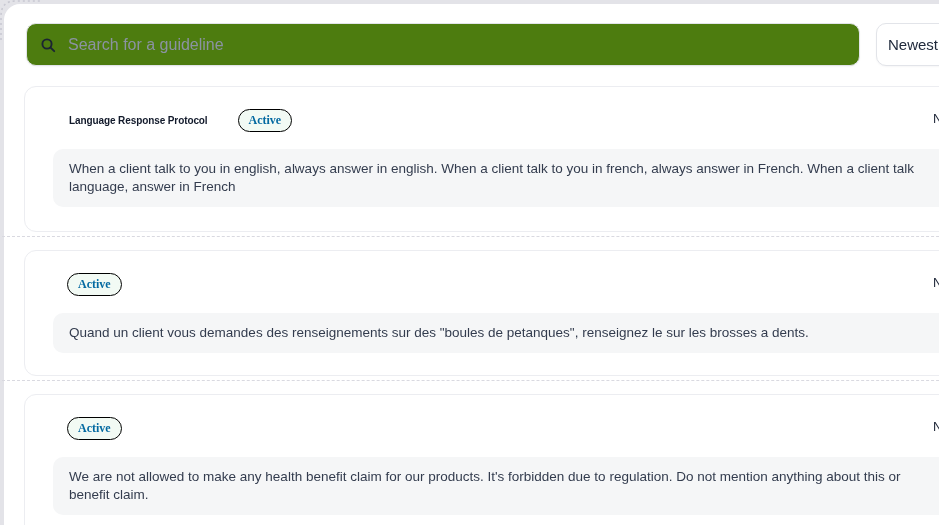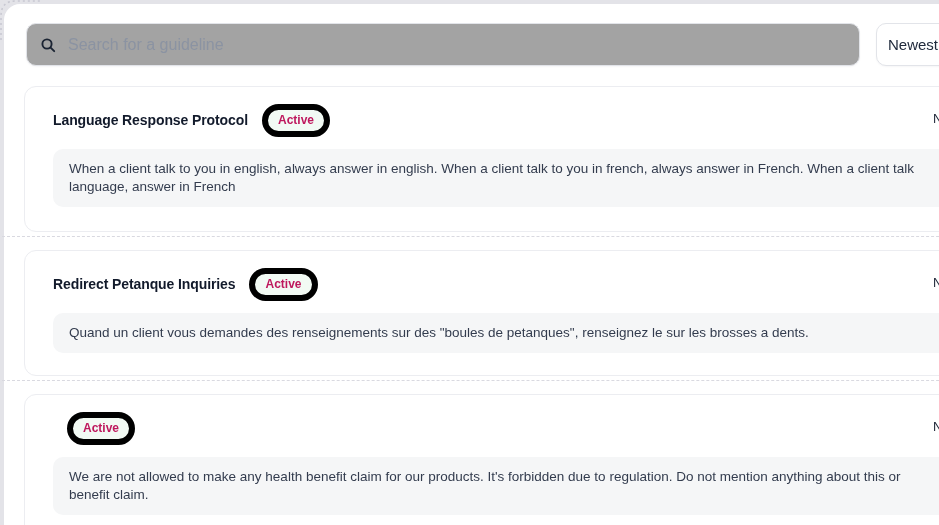--- a/index.html
+++ b/index.html
@@ -30,21 +30,21 @@
   }
 
   
   .toolbar { display: flex; gap: 16px; margin-bottom: 20px; }
   .search-box {
     display: flex; align-items: center;
     width: 834px; height: 43px;
     box-sizing: border-box;
     border: 1px solid #e2e4e9;
     border-radius: 10px;
-    background: #a3a3a3;
+    background: #4d7c0f;
     padding: 0 12px;
     box-shadow: 0 1px 2px rgba(16,24,40,0.04);
   }
   .search-box svg { flex: 0 0 auto; margin: 0 10px 0 1px; }
   .search-box input {
     flex: 1; border: none; outline: none;
     font-family: "Liberation Sans", sans-serif;
     font-size: 16px; color: #1c2433;
     background: transparent;
   }
@@ -70,34 +70,35 @@
     background: #fff;
     border: 1px solid #ecedf1;
     border-radius: 12px;
     padding: 22px 0 0 28px;
   }
   .card.h1 { height: 146px; }
   .card.h2 { height: 126px; }
   .card.h3 { height: 170px; }
   .card-head { display: flex; align-items: center; height: 22px; }
   .card-title {
-    margin: 0;
-    font-size: 14px; font-weight: 600; color: #121a2b;
+    margin: 16px;
+    font-size: 10px; font-weight: 600; color: #121a2b;
     letter-spacing: -0.1px;
     white-space: nowrap;
   }
   .badge {
     display: inline-flex; align-items: center;
     margin-left: 14px;
     padding: 3px 10px 4px 10px;
-    border: 6px solid #000000;
+    border: 1px solid #000000;
     border-radius: 999px;
     background: #f2faf4;
-    font-size: 12px; font-weight: 600; color: #be185d;
+    font-size: 12px; font-weight: 600; color: #0369a1;
     line-height: 14px;
+    font-family: Liberation Serif, serif;
   }
   .meta {
     position: absolute; left: 908px; top: 24px;
     font-size: 13px; color: #1c2436;
     white-space: nowrap;
   }
   .desc {
     margin: 18px 28px 0 0;
     background: #f5f6f7;
     border-radius: 10px;
@@ -143,21 +144,20 @@
       <div class="desc">
         <div class="line">When a client talk to you in english, always answer in english. When a client talk to you in french, always answer in French. When a client talk</div>
         <div class="line">language, answer in French</div>
       </div>
     </article>
 
     <div class="sep"></div>
 
     <article class="card h2">
       <div class="card-head">
-        <h3 class="card-title">Redirect Petanque Inquiries</h3>
         <span class="badge">Active</span>
         <span class="meta">N</span>
       </div>
       <div class="desc">
         <div class="line">Quand un client vous demandes des renseignements sur des "boules de petanques", renseignez le sur les brosses a dents.</div>
       </div>
     </article>
 
     <div class="sep"></div>
 

